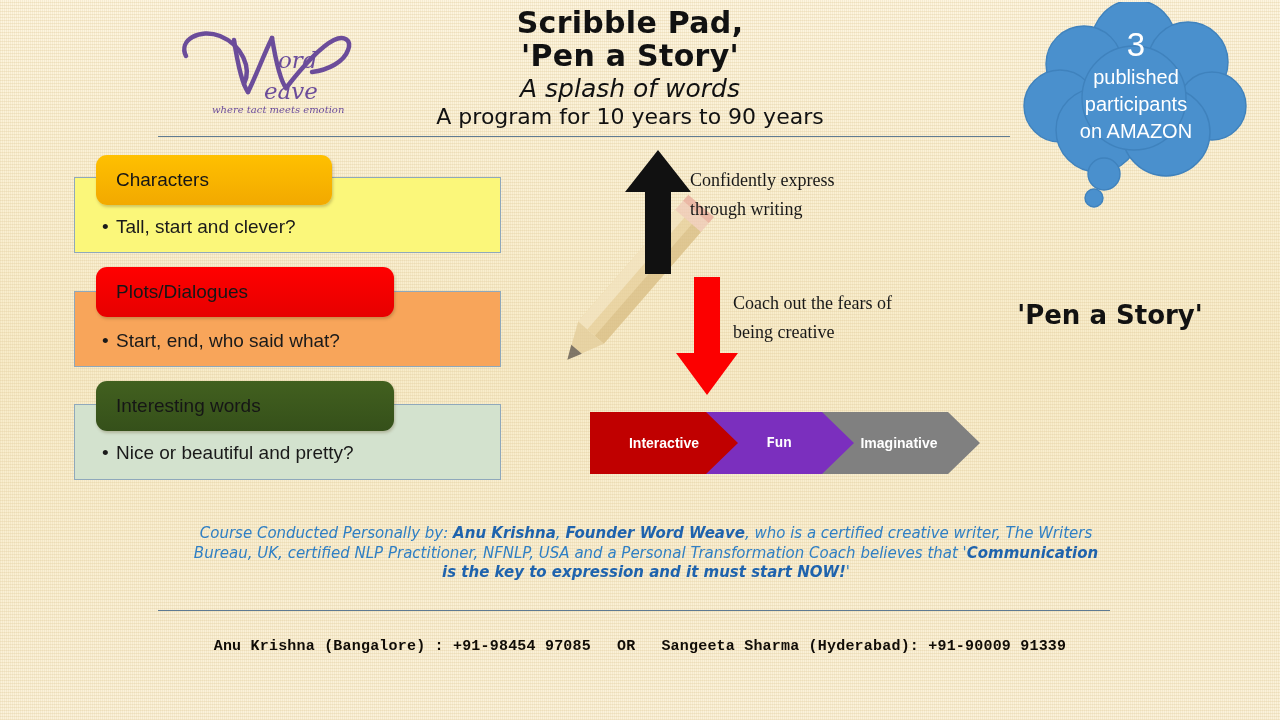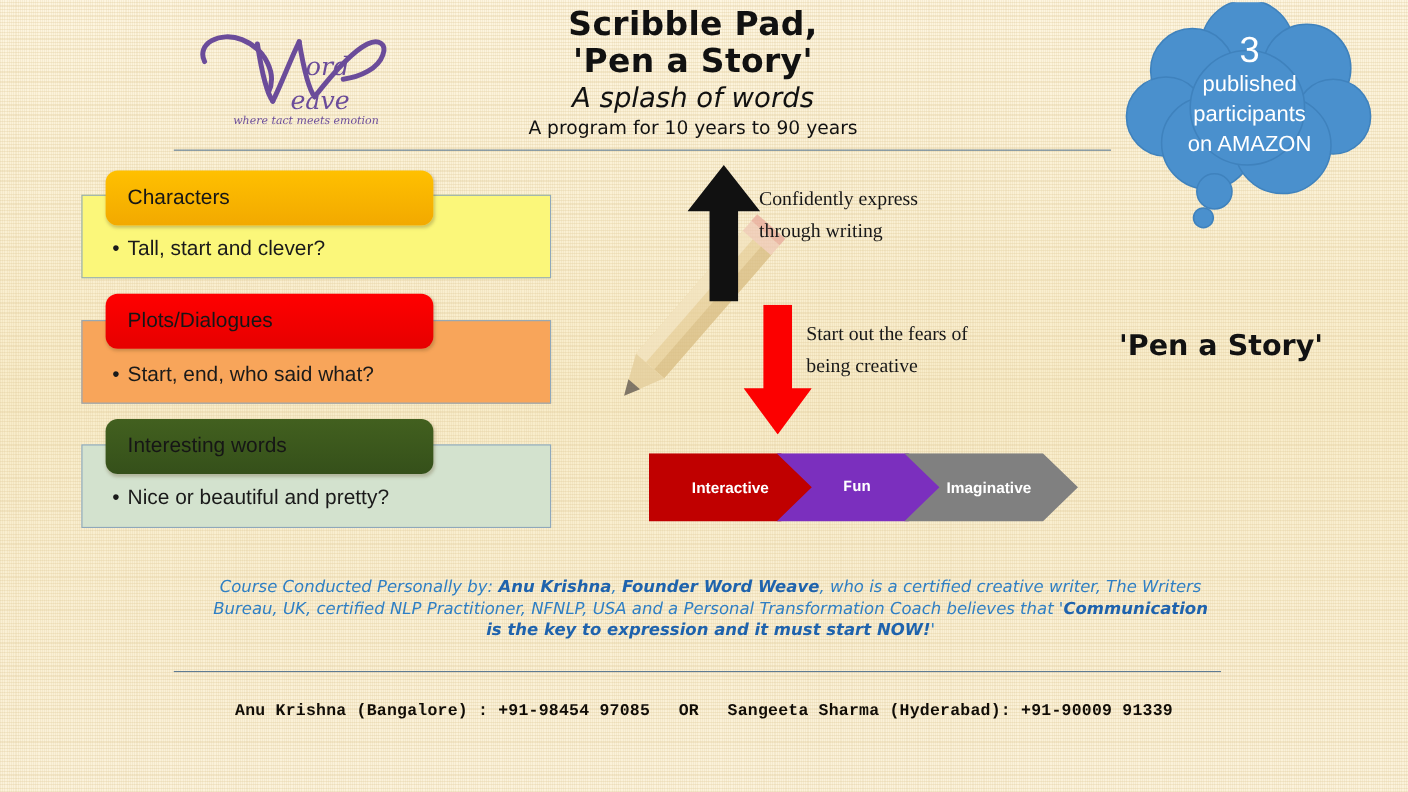--- a/index.html
+++ b/index.html
@@ -49,21 +49,21 @@
   }
   .title-sub {
     font-family: "DejaVu Sans", sans-serif;
     font-style: italic;
     font-size: 25px;
     line-height: 32px;
     margin-top: 1px;
   }
   .title-note {
     font-family: "DejaVu Sans", sans-serif;
-    font-size: 17px;
+    font-size: 22px;
     line-height: 22px;
     margin-top: 1px;
   }
 
   
   .divider {
     position: absolute;
     height: 0;
     border-top: 1.5px solid #5f7b92;
   }
@@ -110,21 +110,21 @@
     display: flex;
     align-items: center;
     padding-left: 20px;
     font-family: "Liberation Sans", sans-serif;
     font-size: 19px;
     color: #161616;
     box-shadow: 1px 2px 3px rgba(90,70,30,0.28);
   }
 
   #box1-body { left: 74px; top: 177px; width: 427px; height: 76px; background:#fbf77a; }
-  #box1-header { left: 96px; top: 155px; width: 298px; height: 50px; background: linear-gradient(180deg,#ffc000 0%, #f2a900 100%); align-items: center; }
+  #box1-header { left: 96px; top: 155px; width: 236px; height: 50px; background: linear-gradient(180deg,#ffc000 0%, #f2a900 100%); align-items: center; }
   #box1-bullet { left: 102px; top: 216px; }
 
   #box2-body { left: 74px; top: 291px; width: 427px; height: 76px; background:#f8a55a; }
   #box2-header { left: 96px; top: 267px; width: 298px; height: 50px; background: linear-gradient(180deg,#ff0000 0%, #e60000 100%); }
   #box2-bullet { left: 102px; top: 330px; }
 
   #box3-body { left: 74px; top: 404px; width: 427px; height: 76px; background:#d3e2ce; }
   #box3-header { left: 96px; top: 381px; width: 298px; height: 50px; background: linear-gradient(180deg,#42601f 0%, #35501a 100%); }
   #box3-bullet { left: 102px; top: 442px; }
 
@@ -301,21 +301,21 @@
       <polygon points="33,0 66,42 46,42 46,124 20,124 20,42 0,42" fill="#111111"></polygon>
     </svg>
   </div>
   <div class="arrow-text" id="text-up">Confidently express through writing</div>
 
   <div id="arrow-down">
     <svg width="62" height="118" viewBox="0 0 62 118" xmlns="http://www.w3.org/2000/svg">
       <polygon points="18,0 44,0 44,76 62,76 31,118 0,76 18,76" fill="#fc0000"></polygon>
     </svg>
   </div>
-  <div class="arrow-text" id="text-down">Start out the fears of being creative</div>
+  <div class="arrow-text" id="text-down">Coach out the fears of being creative</div>
 
   <div id="chevrons">
     <svg width="390" height="62" viewBox="0 0 390 62" xmlns="http://www.w3.org/2000/svg">
       <polygon points="0,0 120,0 152,31 120,62 0,62" fill="#c00000"></polygon>
       <polygon points="116,0 236,0 268,31 236,62 116,62 148,31" fill="#7b2fbe"></polygon>
       <polygon points="232,0 358,0 390,31 358,62 232,62 264,31" fill="#808080"></polygon>
     </svg>
     <div class="chev-label" id="chev-label-0">Interactive</div>
     <div class="chev-label" id="chev-label-1">Fun</div>
     <div class="chev-label" id="chev-label-2">Imaginative</div>

